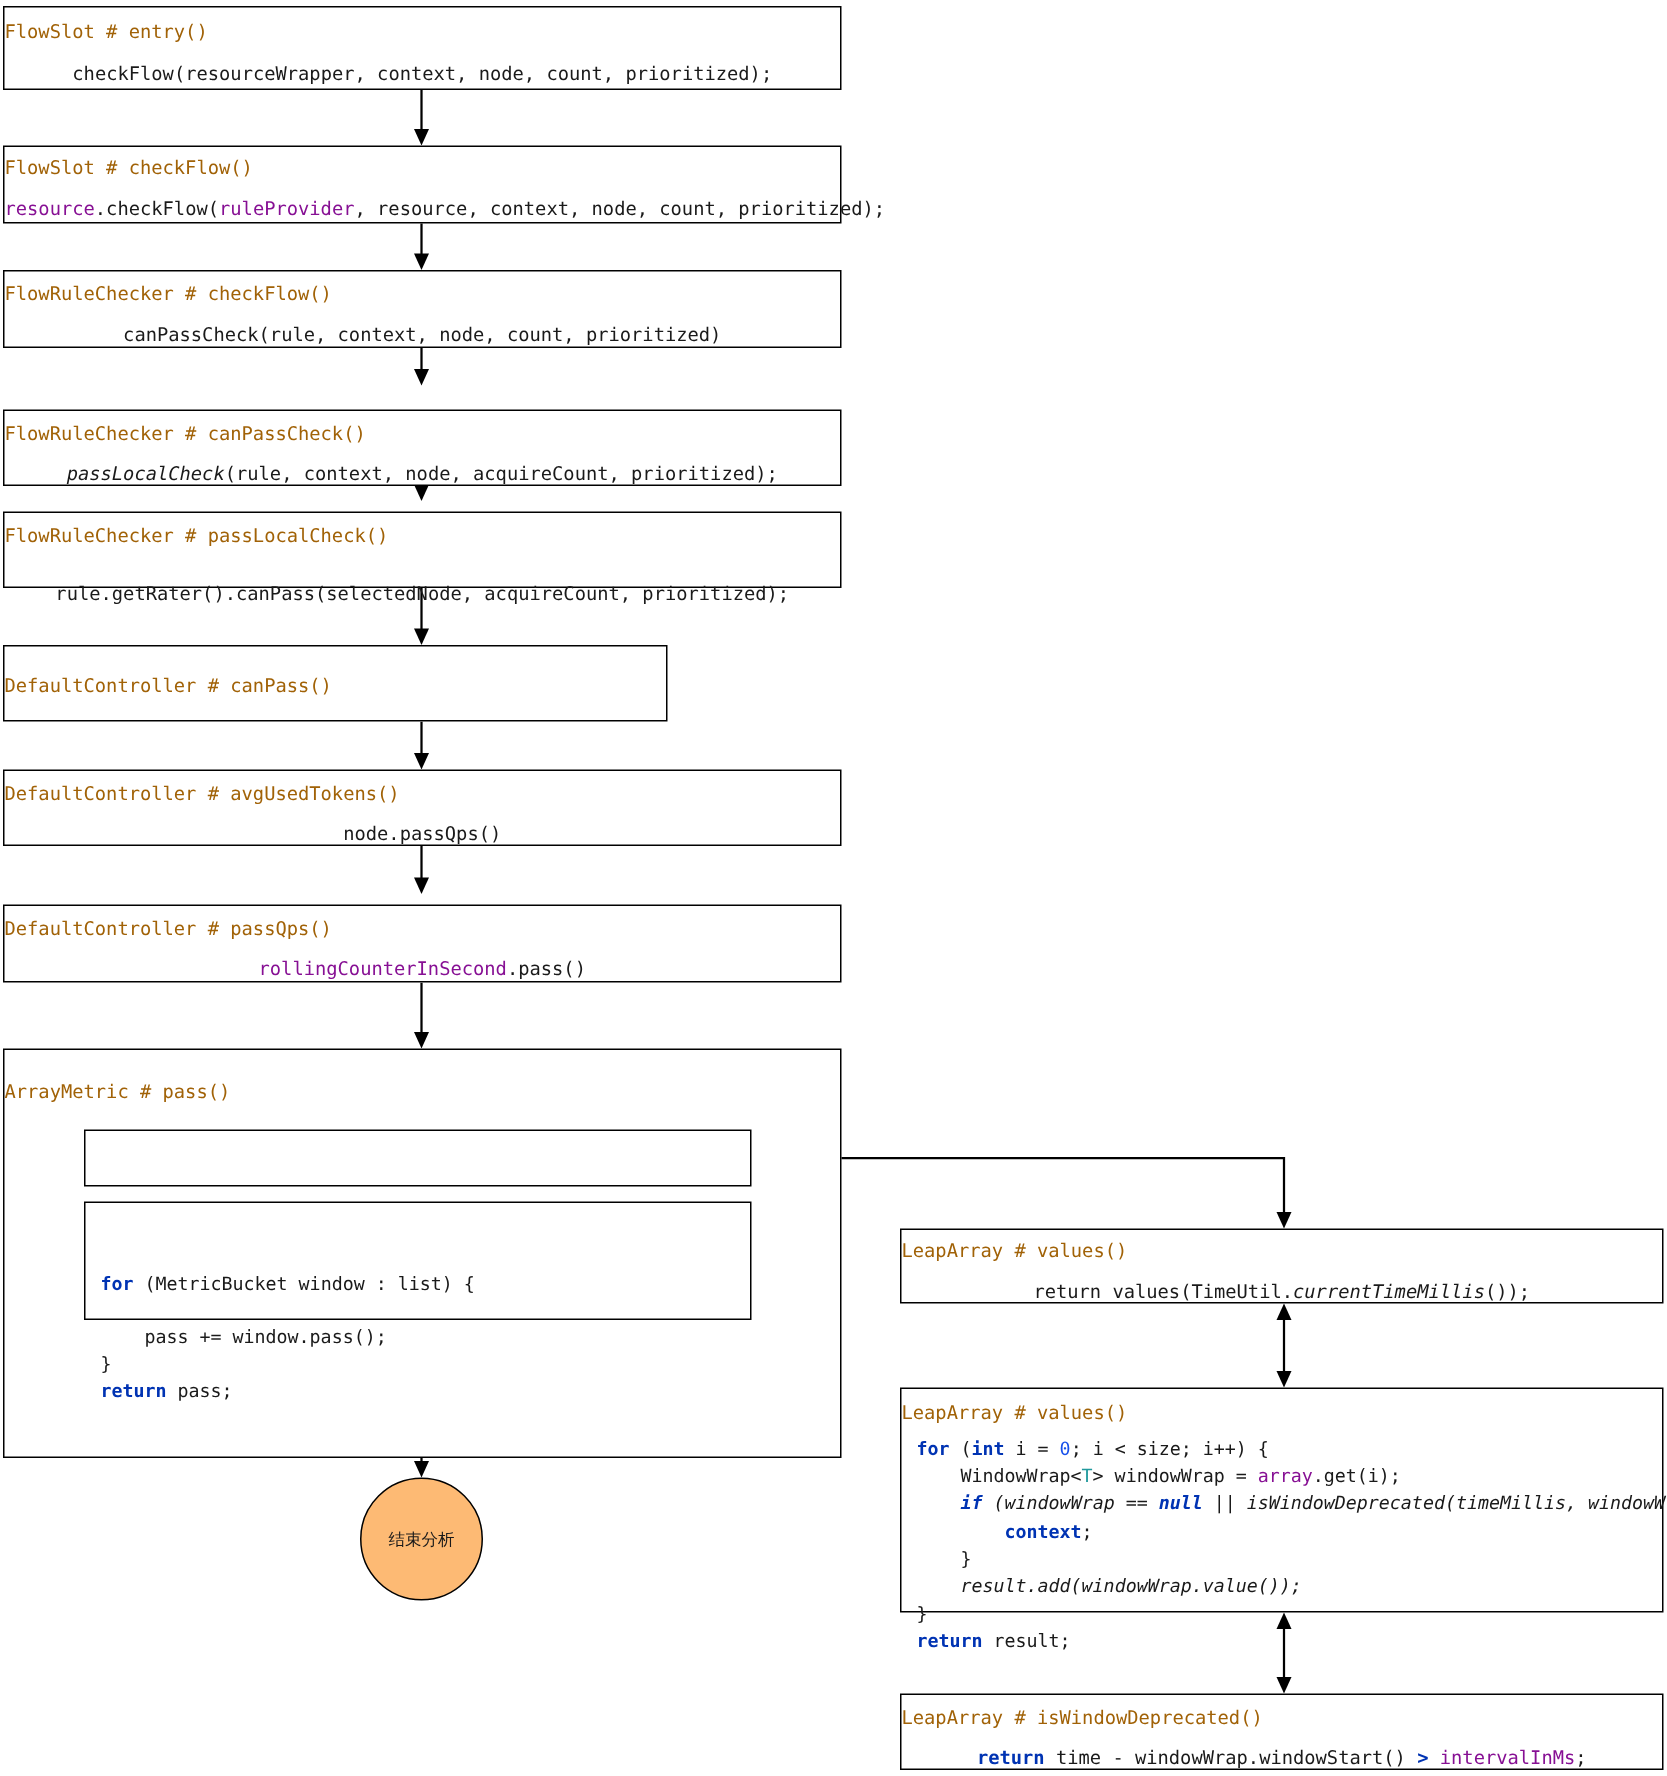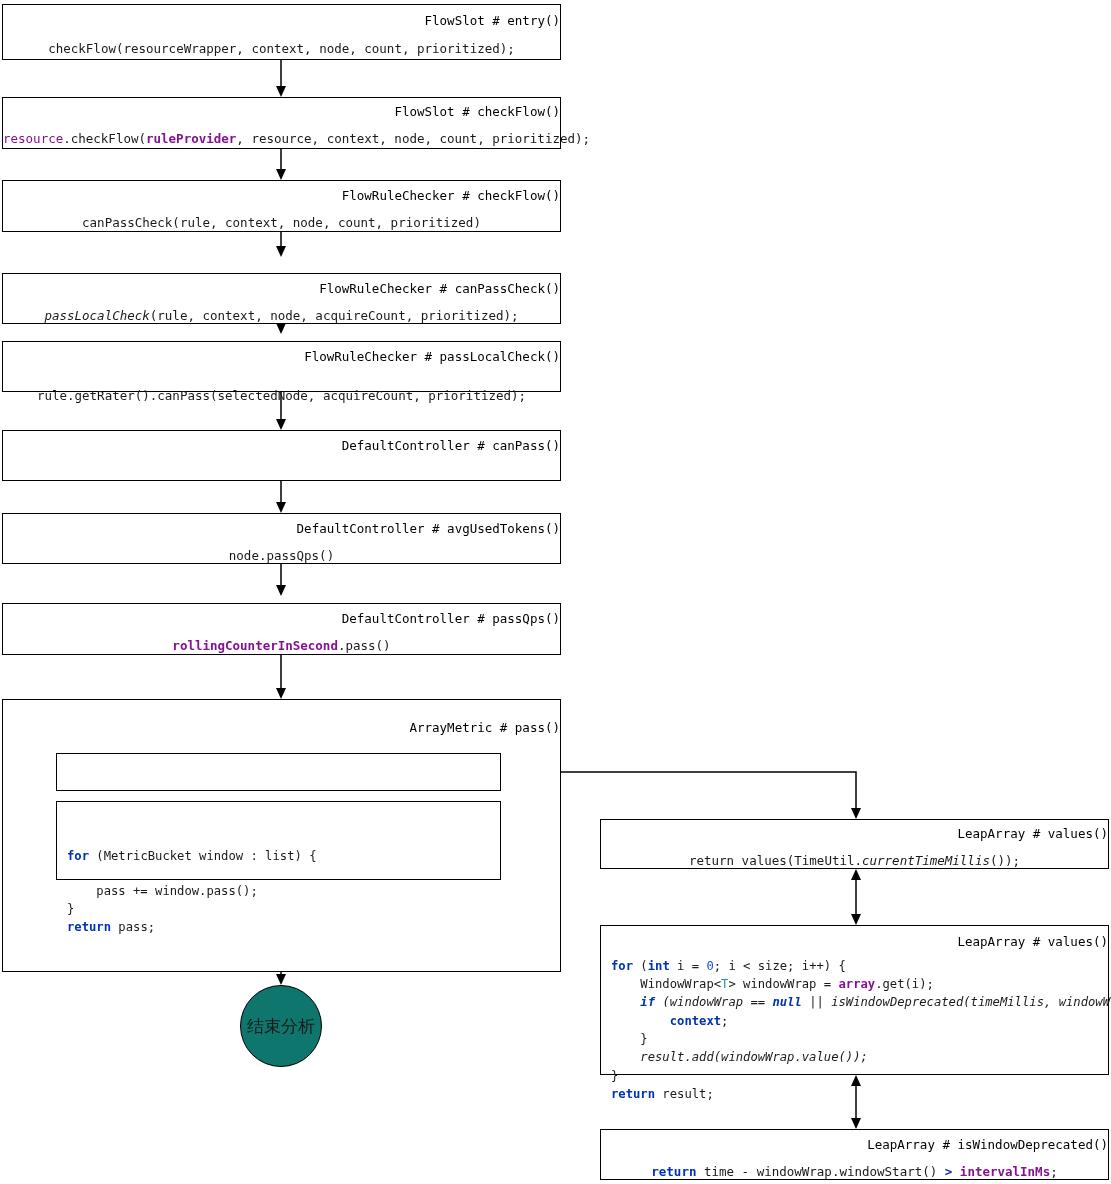--- a/index.html
+++ b/index.html
@@ -25,36 +25,36 @@
   .node {
     position: absolute;
     box-sizing: border-box;
     border: 1.6px solid #000000;
     background: #ffffff;
     font-size: 12.5px;
     line-height: 1.35;
     color: #1a1a1a;
   }
   .node .title {
-    text-align: right;
+    text-align: left;
     white-space: pre;
     font-size: 12.5px;
-    color: #000000;
+    color: #a16207;
   }
   .node .body {
     text-align: center;
     white-space: pre;
     font-size: 12.5px;
     color: #1a1a1a;
   }
   
   .kw   { color: #0033b3; font-weight: bold; }
   .kwb  { color: #0033b3; font-weight: bold; font-style: italic;}
   .pur  { color: #871094; }
-  .purb { color: #871094; font-weight: bold; }
+  .purb { color: #871094; font-weight: normal; }
   .it   { font-style: italic; }
   .num  { color: #1750eb; }
   .gen  { color: #20999d; }
 
   
   .codebox {
     position: absolute;
     box-sizing: border-box;
     border: 1.4px solid #000000;
     background: #ffffff;
@@ -63,26 +63,26 @@
     line-height: 1.55;
     color: #1a1a1a;
   }
 
   
   .endnode {
     position: absolute;
     box-sizing: border-box;
     border: 1.4px solid #000000;
     border-radius: 50%;
-    background: #0f766e;
+    background: #fdba74;
     display: flex;
     align-items: center;
     justify-content: center;
     font-family: "DejaVu Sans", "Liberation Sans", sans-serif;
-    font-size: 17px;
+    font-size: 11px;
     color: #1a1a1a;
   }
 
   
   .conn { position: absolute; }
   svg.conn { overflow: visible; }
   svg.conn line, svg.conn path, svg.conn polyline {
     stroke: #000000;
     stroke-width: 1.5;
     fill: none;
@@ -171,21 +171,21 @@
   <div class="node" style="left:2px; top:273px; width:559px; height:51px; padding-top:7px;">
     <div class="title">FlowRuleChecker # canPassCheck()</div>
     <div class="body" style="margin-top:10px;"><span class="it">passLocalCheck</span>(rule, context, node, acquireCount, prioritized);</div>
   </div>
 
   <div class="node" style="left:2px; top:341px; width:559px; height:51px; padding-top:7px;">
     <div class="title">FlowRuleChecker # passLocalCheck()</div>
     <div class="body" style="margin-top:22px;">rule.getRater().canPass(selectedNode, acquireCount, prioritized);</div>
   </div>
 
-  <div class="node" style="left:2px; top:430px; width:559px; height:51px; padding-top:7px;">
+  <div class="node" style="left:2px; top:430px; width:443px; height:51px; padding-top:18px;">
     <div class="title">DefaultController # canPass()</div>
   </div>
 
   <div class="node" style="left:2px; top:513px; width:559px; height:51px; padding-top:7px;">
     <div class="title">DefaultController # avgUsedTokens()</div>
     <div class="body" style="margin-top:10px;">node.passQps()</div>
   </div>
 
   <div class="node" style="left:2px; top:603px; width:559px; height:52px; padding-top:7px;">
     <div class="title">DefaultController # passQps()</div>

